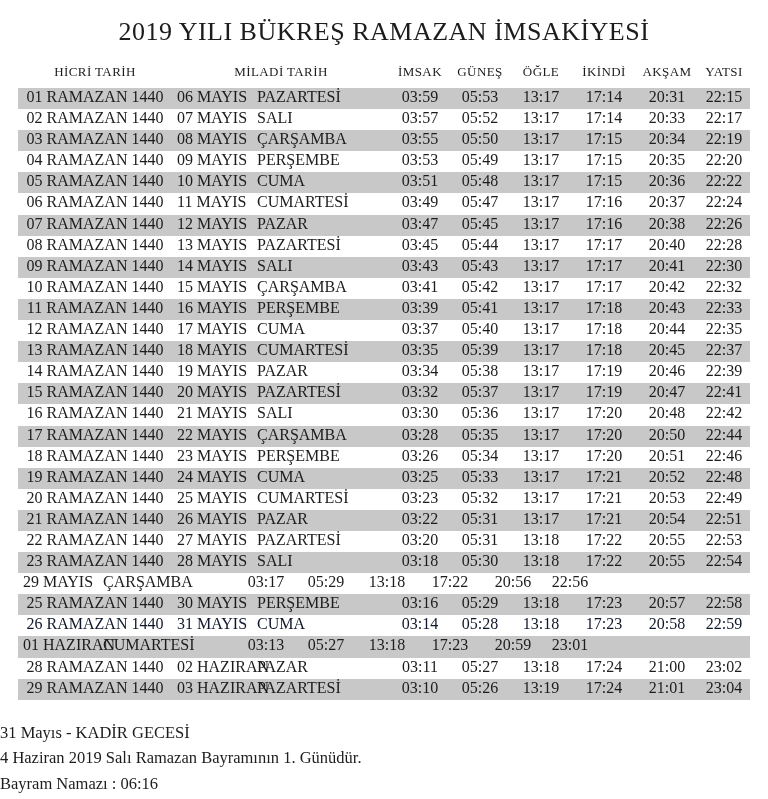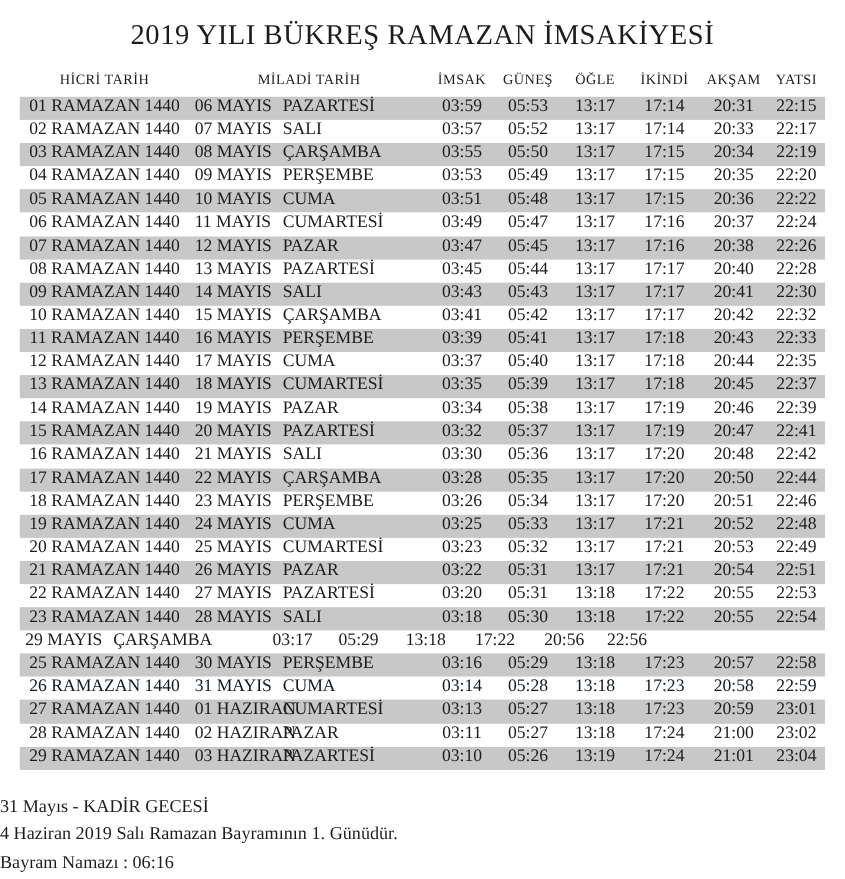--- a/index.html
+++ b/index.html
@@ -371,21 +371,20 @@
       <span class="mday">CUMA</span>
     </span>
     <span class="c c3">03:14</span>
     <span class="c c4">05:28</span>
     <span class="c c5">13:18</span>
     <span class="c c6">17:23</span>
     <span class="c c7">20:58</span>
     <span class="c c8">22:59</span>
   </div>
         <div class="row">
-    <span class="c c1">27 RAMAZAN 1440</span>
     <span class="c c2">
       <span class="mdate">01 HAZIRAN</span>
       <span class="mday">CUMARTESİ</span>
     </span>
     <span class="c c3">03:13</span>
     <span class="c c4">05:27</span>
     <span class="c c5">13:18</span>
     <span class="c c6">17:23</span>
     <span class="c c7">20:59</span>
     <span class="c c8">23:01</span>

